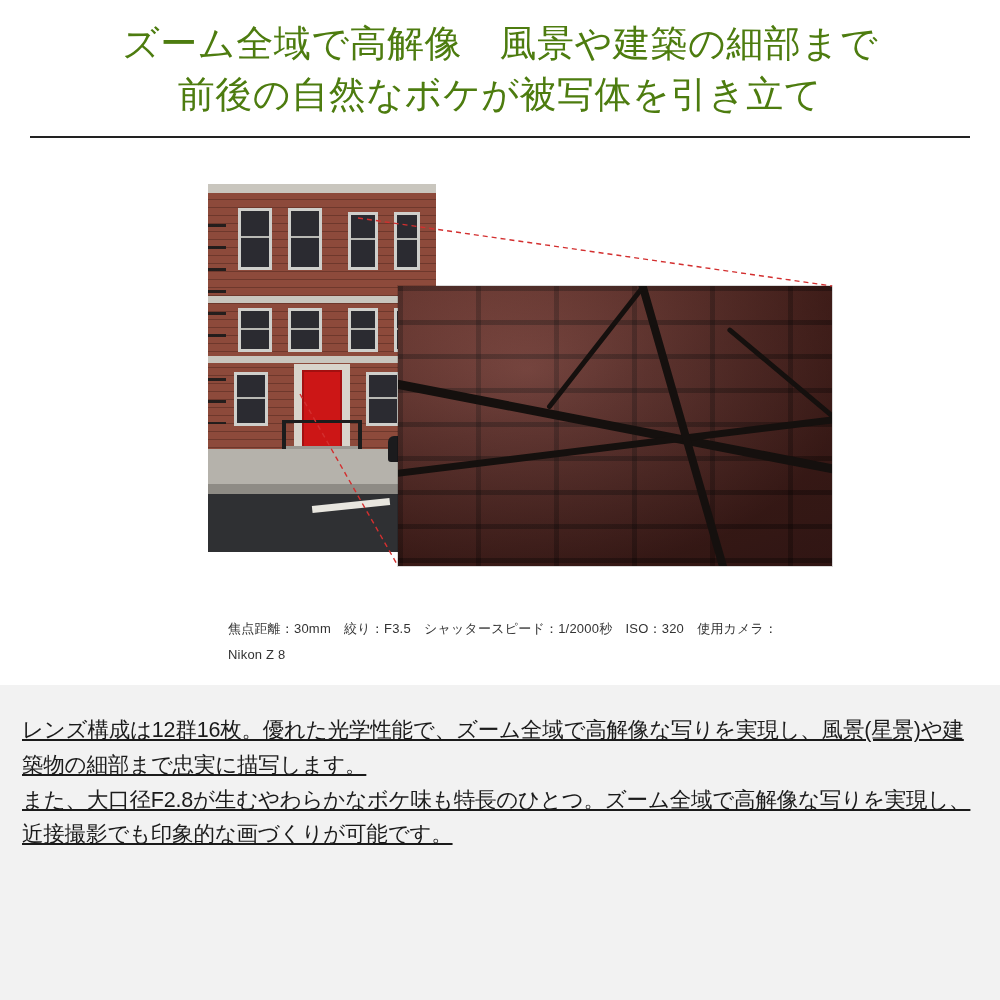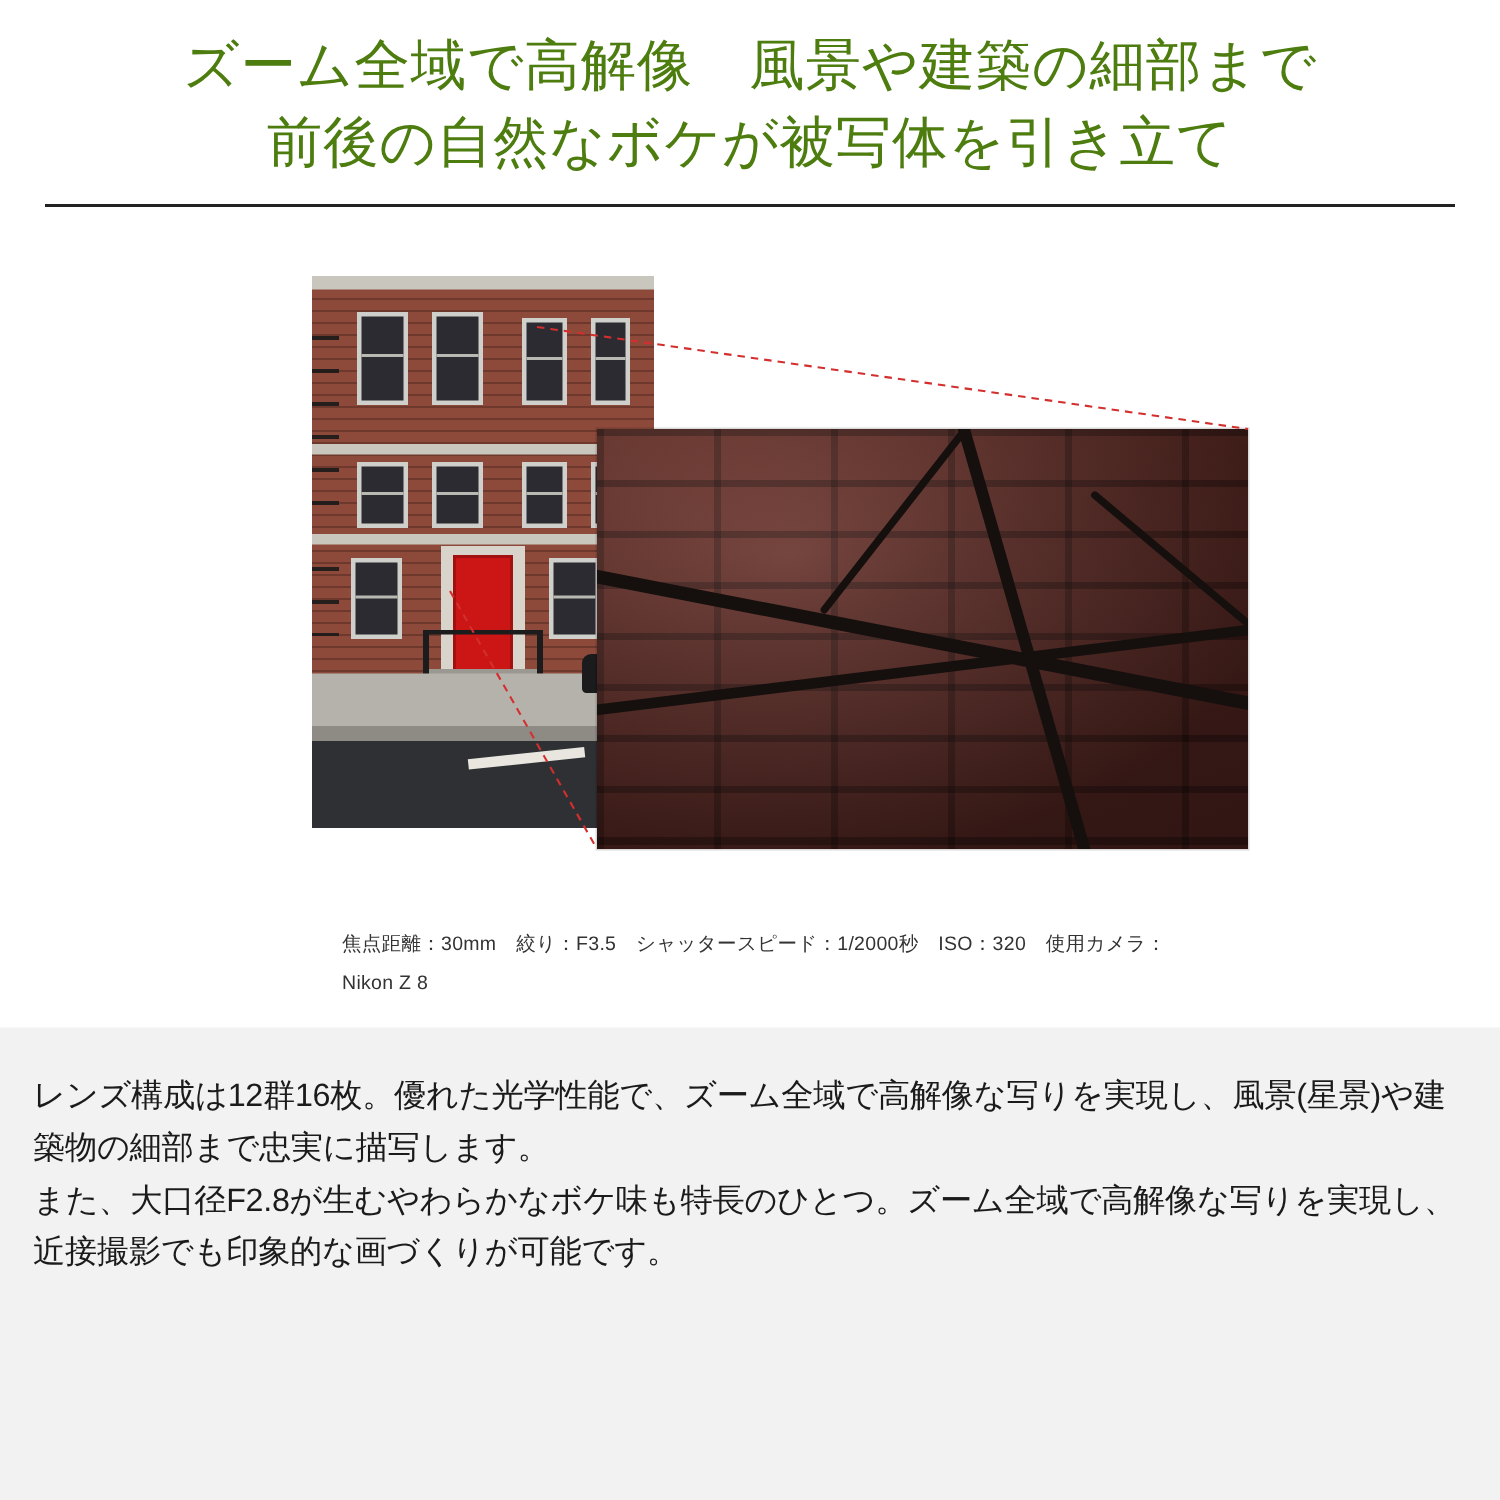--- a/index.html
+++ b/index.html
@@ -240,20 +240,21 @@
     background: #f2f2f2;
     box-sizing: border-box;
     padding: 28px 22px 0 22px;
   }
   .body-block p {
     margin: 0;
     font-size: 21.5px;
     line-height: 1.62;
     color: #1b1b1b;
     letter-spacing: -0.2px;
+    text-decoration: underline;
   }
 </style>
 </head>
 <body>
 
 <div class="page">
 
   <div class="header">
     <h1>
       <span>ズーム全域で高解像　風景や建築の細部まで</span>

